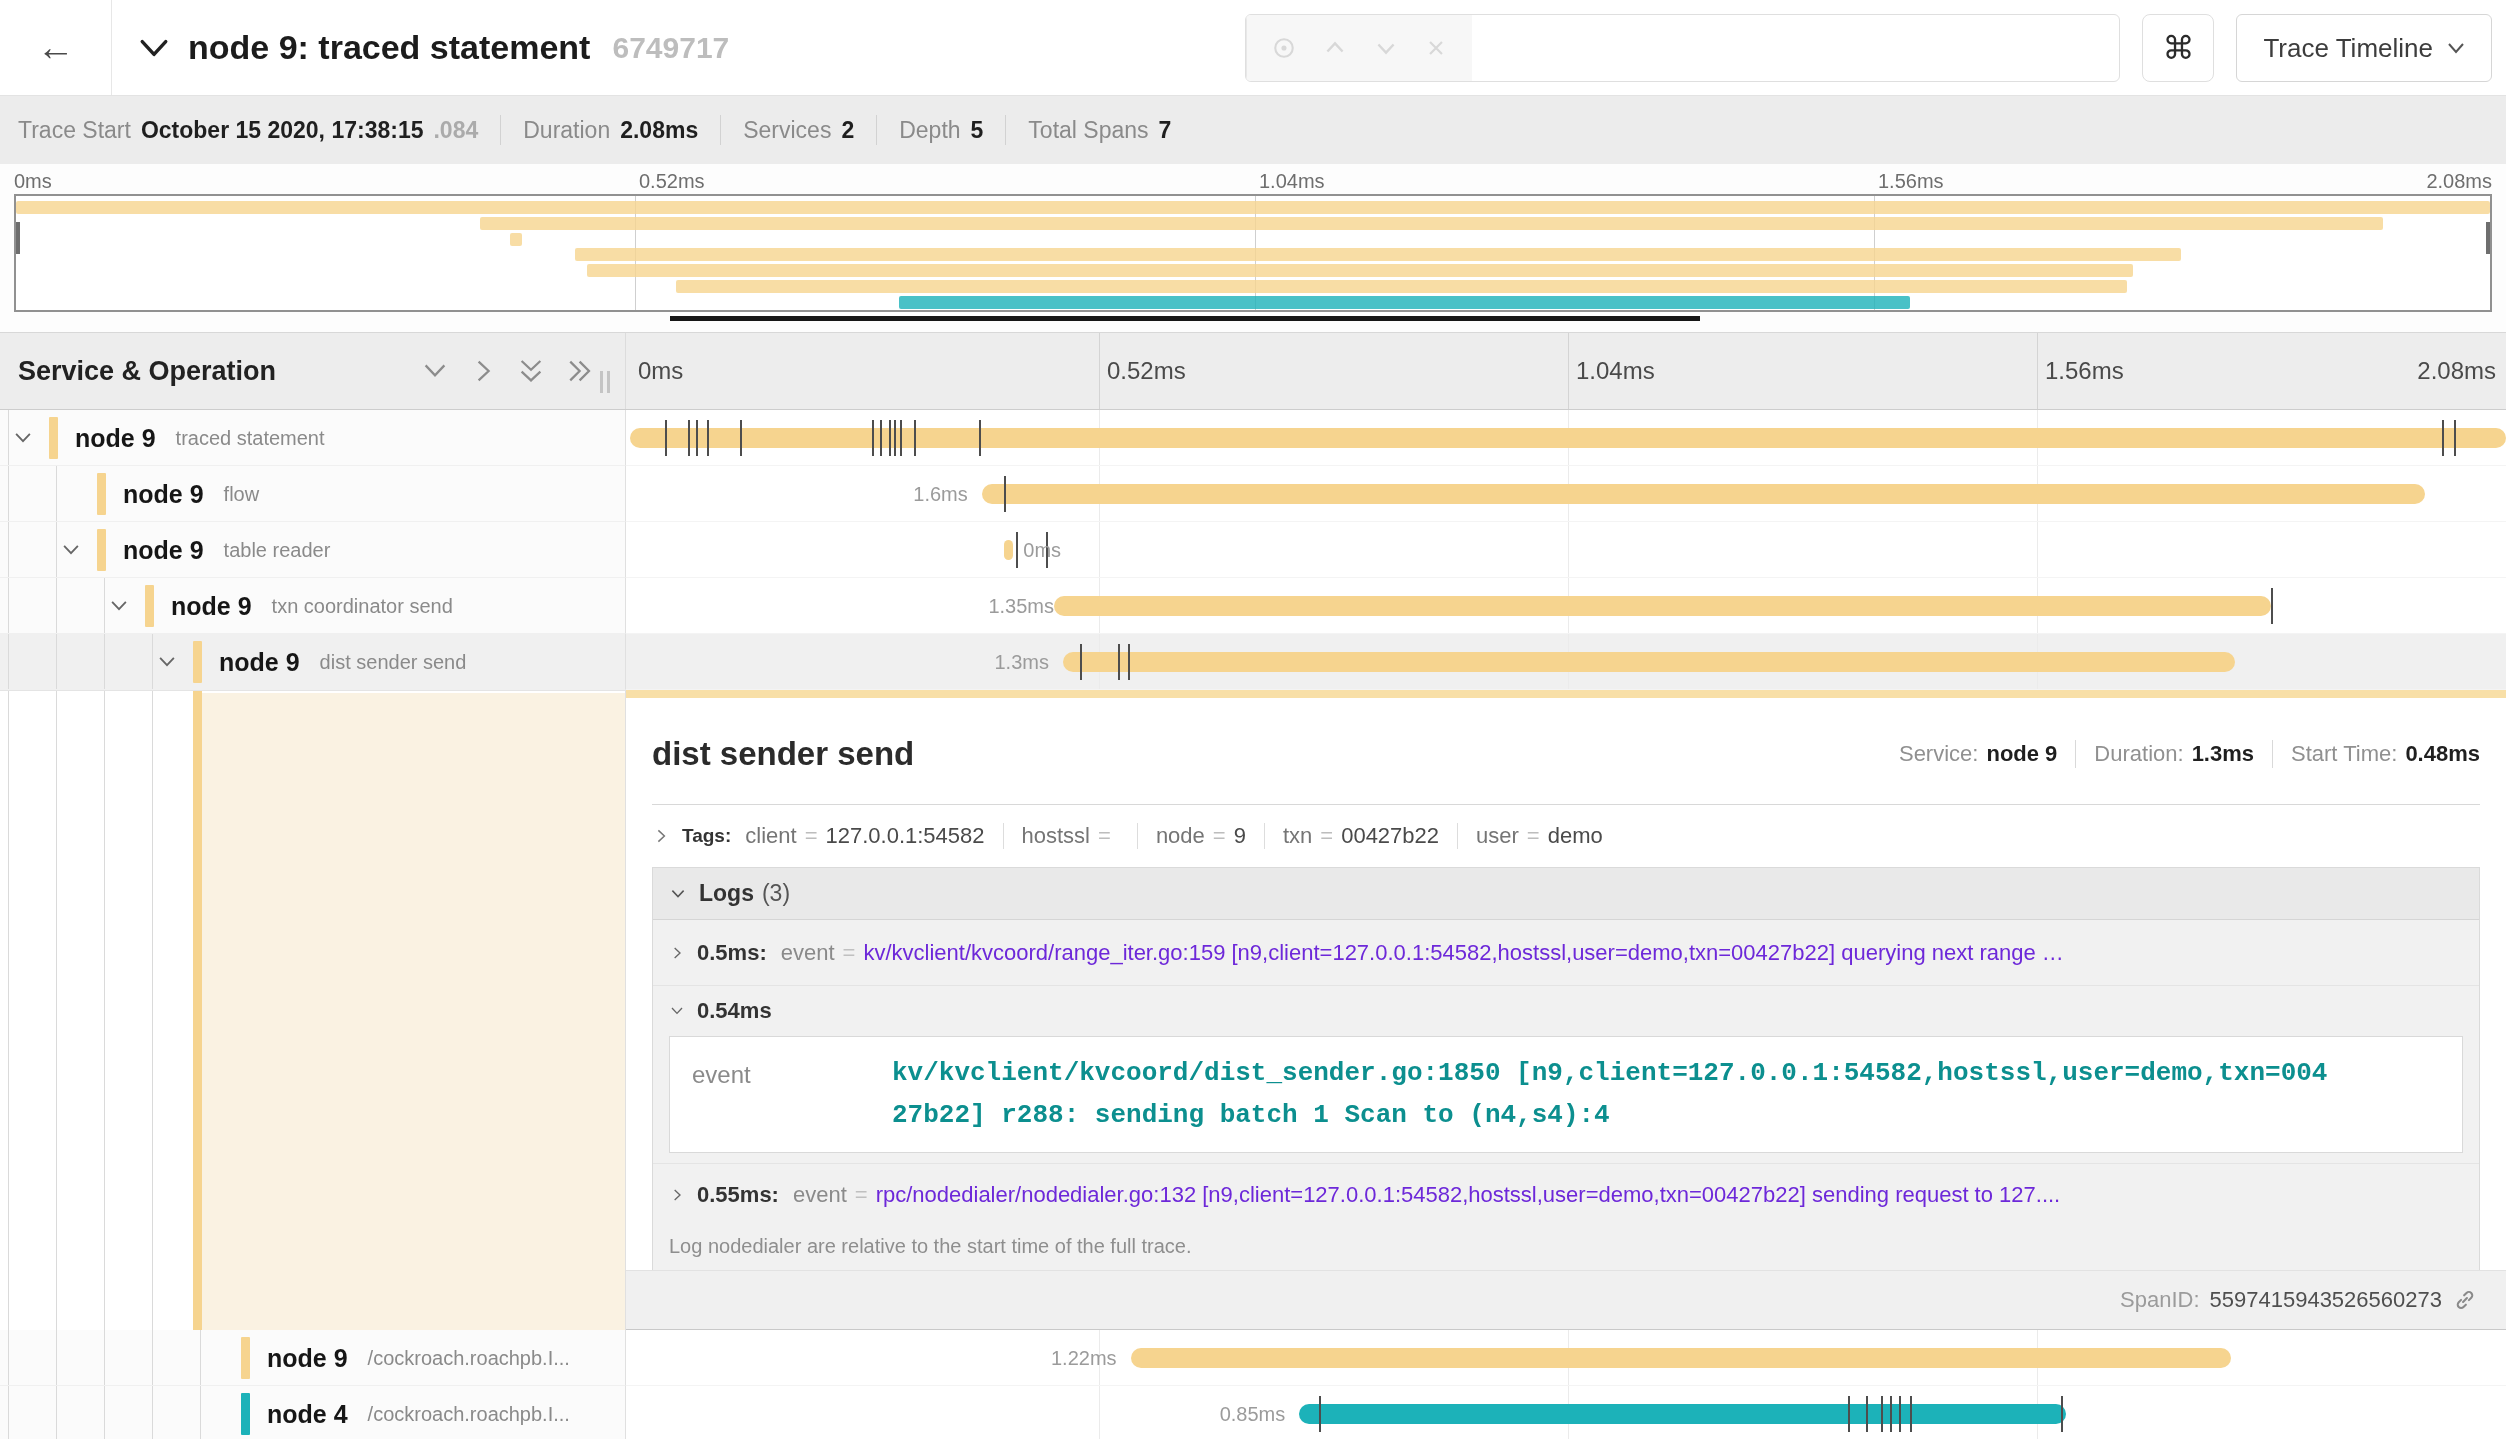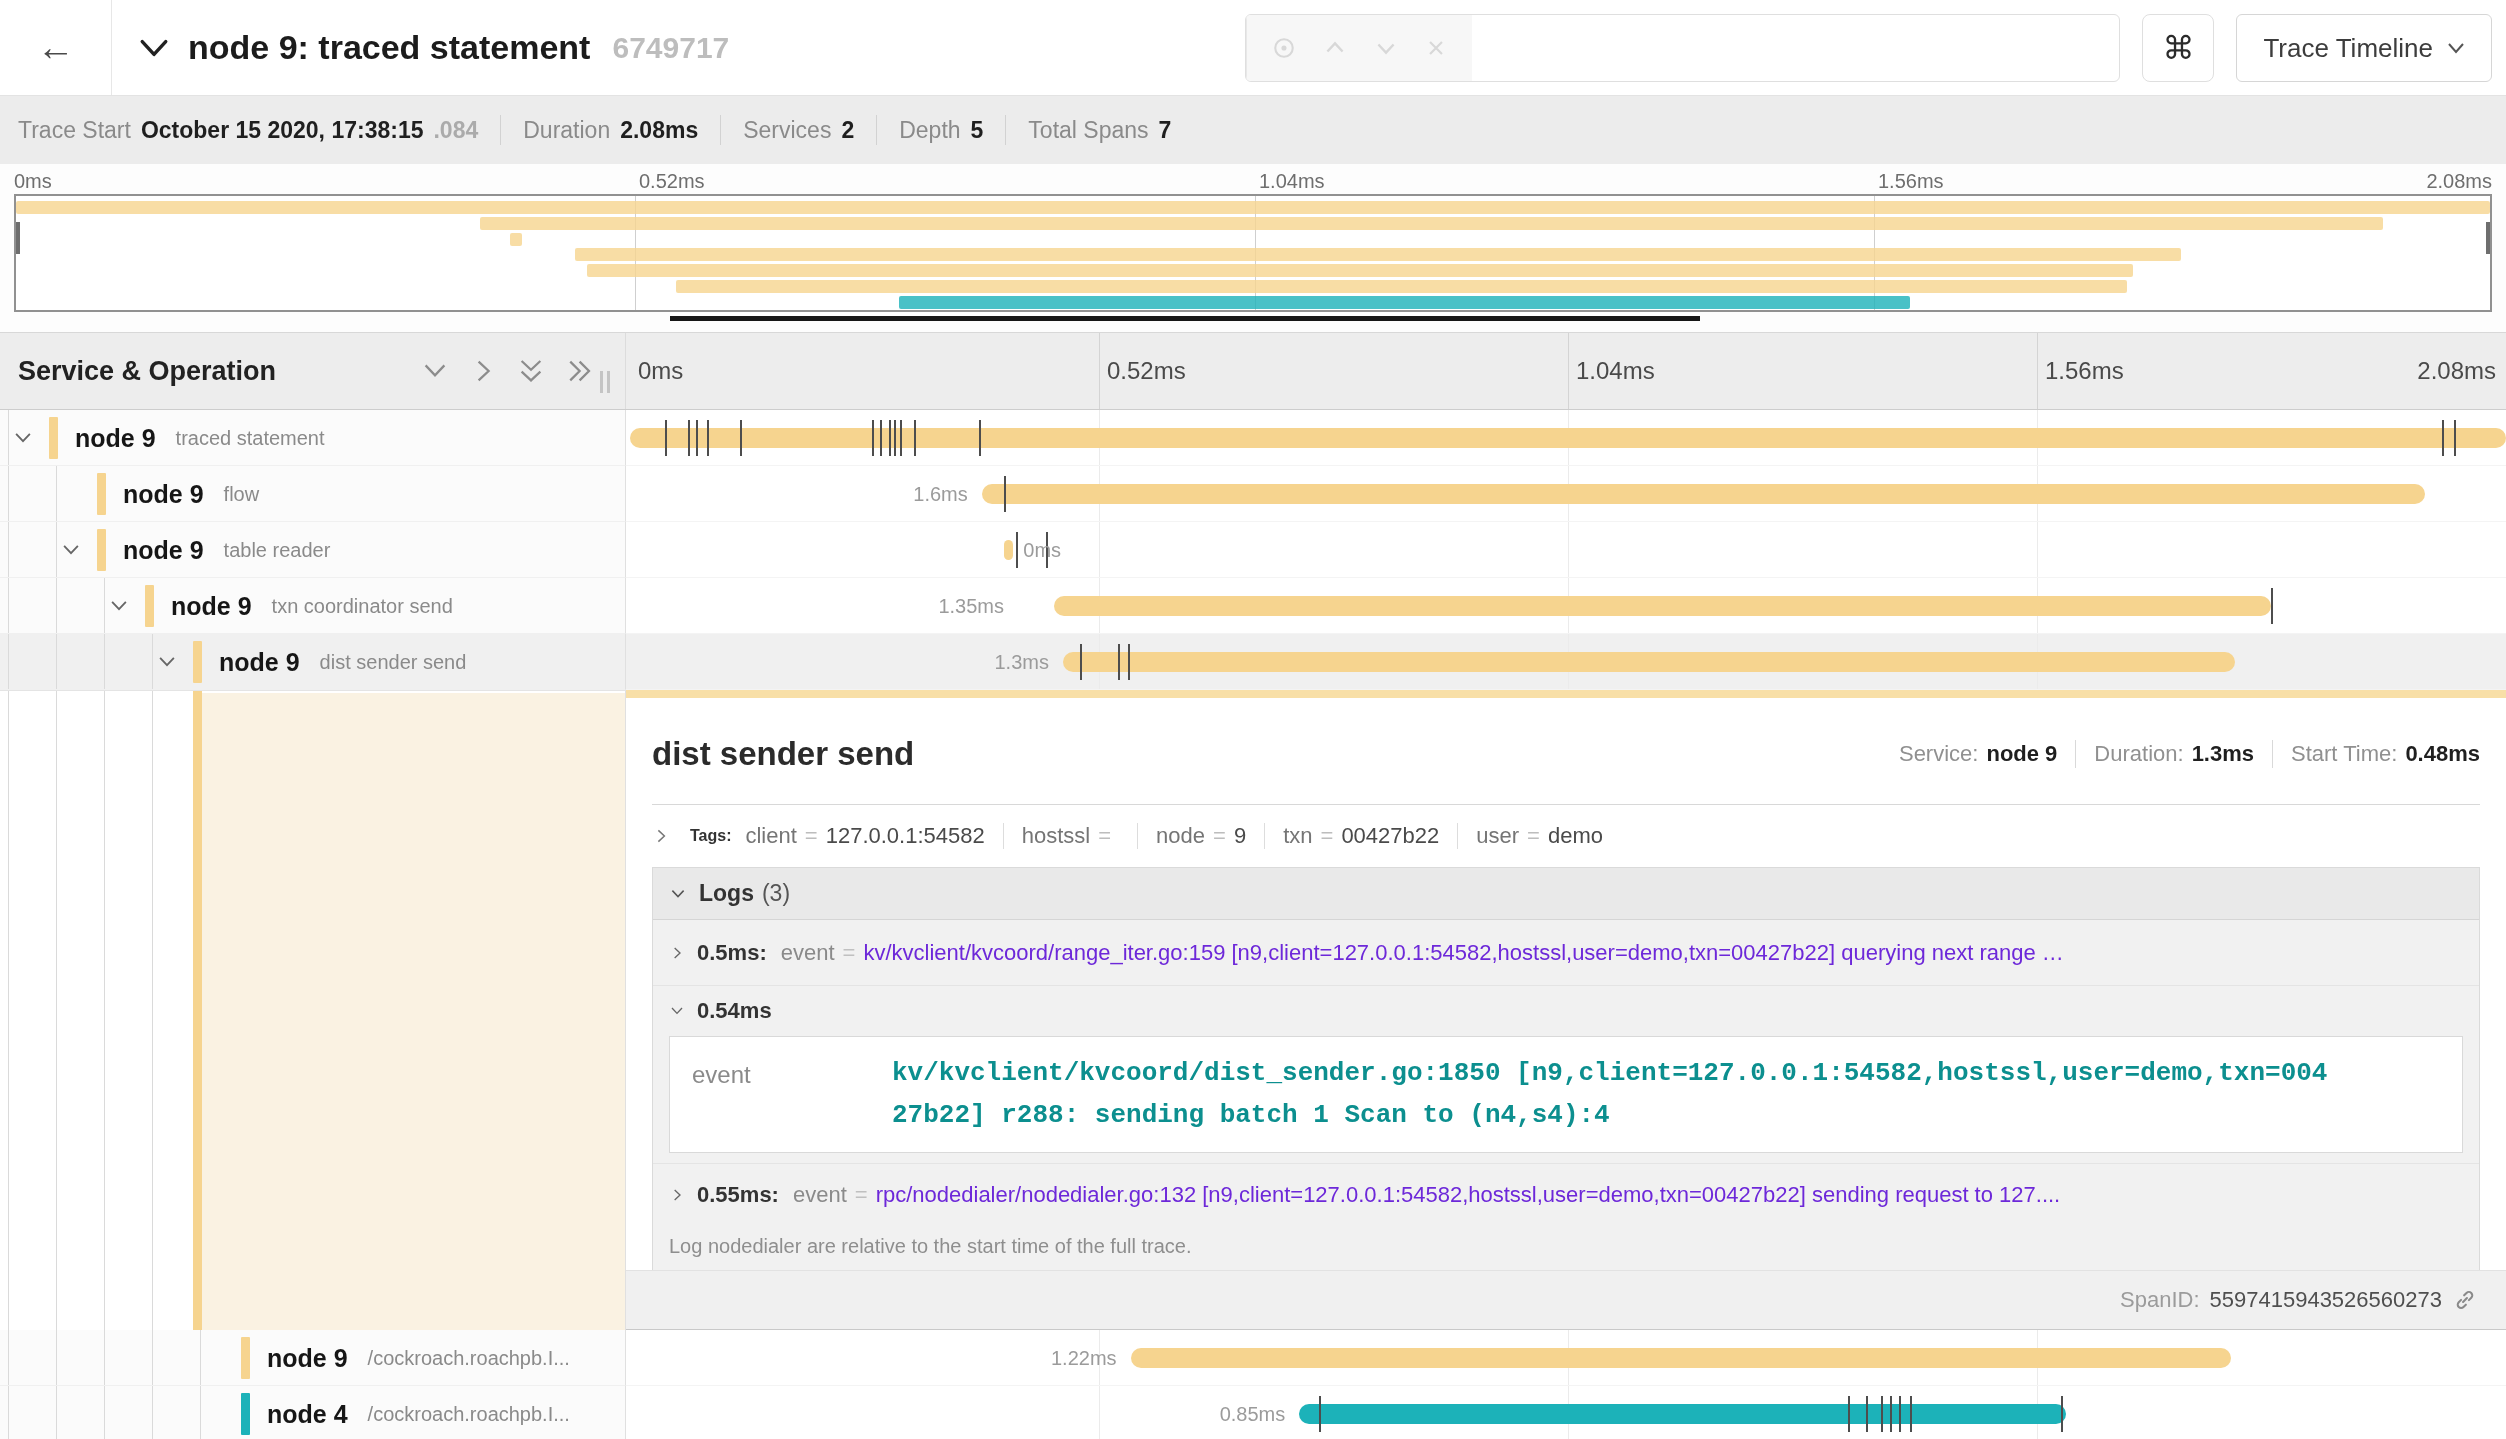--- a/index.html
+++ b/index.html
@@ -95,21 +95,21 @@
   .dt-strip { position:absolute; left:0; right:0; top:0; height:8px; background:#F8DFA7; }
   .dt-panel { position:absolute; left:0; right:0; top:8px; height:572px; overflow:hidden; padding:0 26px 0 26px; }
   .dt-titlerow { margin-top:26px; height:60px; display:flex; align-items:center; }
   .dt-title { font-size:33px; font-weight:700; color:#2b2b2b; }
   .dt-meta { margin-left:auto; display:flex; align-items:center; }
   .dm-label { font-size:22px; color:#909090; margin-right:8px; }
   .dm-value { font-size:22px; font-weight:700; color:#1f1f1f; }
   .dm-sep { width:1px; height:28px; background:#D9D9D9; margin:0 18px; }
   .dt-divider { height:1px; background:#D8D8D8; margin-top:20px; }
   .tagsrow { margin-top:18px; display:flex; align-items:center; font-size:22px; color:#555; }
-  .tags-label { font-size:16px; font-weight:700; color:#333; margin:0 14px 0 20px; }
+  .tags-label { font-size:19px; font-weight:700; color:#333; margin:0 14px 0 12px; }
   .tag-key { color:#757575; } .tag-eq { color:#BDBDBD; margin:0 8px; } .tag-val { color:#4a4a4a; }
   .tag-sep { width:1px; height:26px; background:#DDD; margin:0 18px; }
   .logs { margin-top:18px; background:#F1F1F1; border:1px solid #DADADA; }
   .logs-head { height:52px; background:#E9E9E9; border-bottom:1px solid #D5D5D5;
                display:flex; align-items:center; padding-left:16px; cursor:pointer; color:#555; }
   .logs-title { font-size:23px; font-weight:700; color:#333; margin:0 8px 0 12px; }
   .logs-count { font-size:23px; color:#555; }
   .logentry { display:flex; align-items:center; padding-left:16px; font-size:22px; white-space:nowrap; overflow:hidden; cursor:pointer; }
   .le1 { height:66px; border-bottom:1px solid #E4E4E4; }
   .le2-head { height:50px; }
@@ -375,21 +375,21 @@
             <span class="svc">node 9</span>
             <span class="op">txn coordinator send</span>
           </div>
         </div>
         <div class="row-right">
           <div class="glr" style="left: 473px;"></div>
           <div class="glr" style="left: 942px;"></div>
           <div class="glr" style="left: 1411px;"></div>
           <div class="bar" style="left: 427.904px; width: 1217.6px; background: rgb(246, 212, 143);"></div>
           <div class="tk" style="left: 1644.5px;"></div>
-          <div class="dur" style="right: 1502px;">1.35ms</div>
+          <div class="dur" style="right: 1452px;">1.35ms</div>
         </div>
       </div>
       <div class="row selected">
         <div class="row-left">
           <div class="gd" style="left: 8px;"></div>
           <div class="gd" style="left: 56px;"></div>
           <div class="gd" style="left: 104px;"></div>
           <div class="gd" style="left: 152px;"></div>
           <div class="chev" style="left: 156px;">
             <svg width="22" height="22" viewBox="0 0 24 24">

